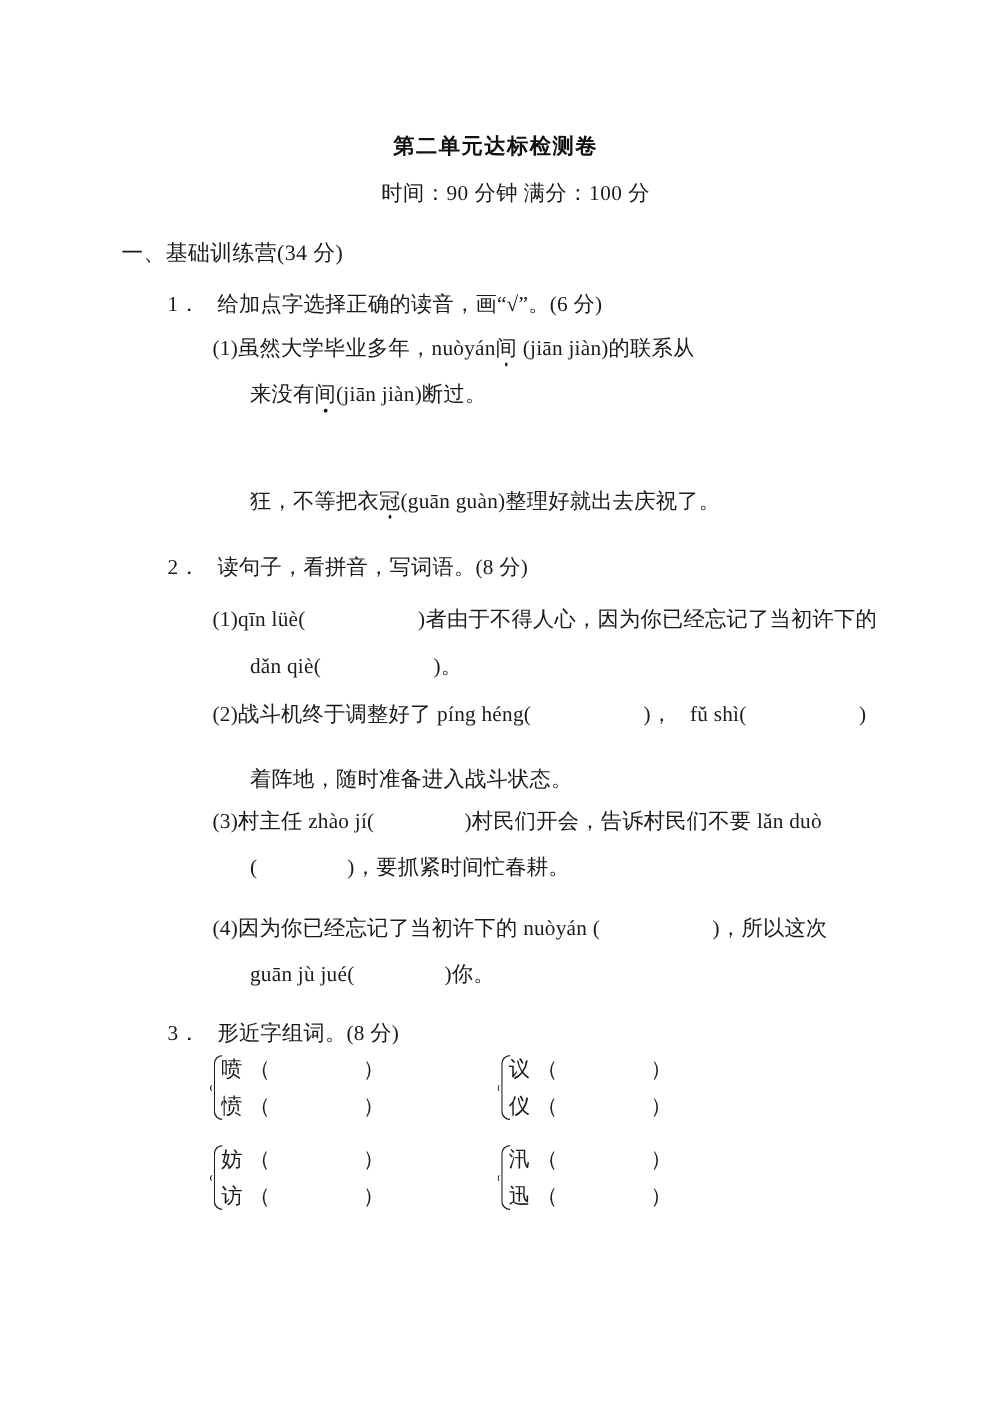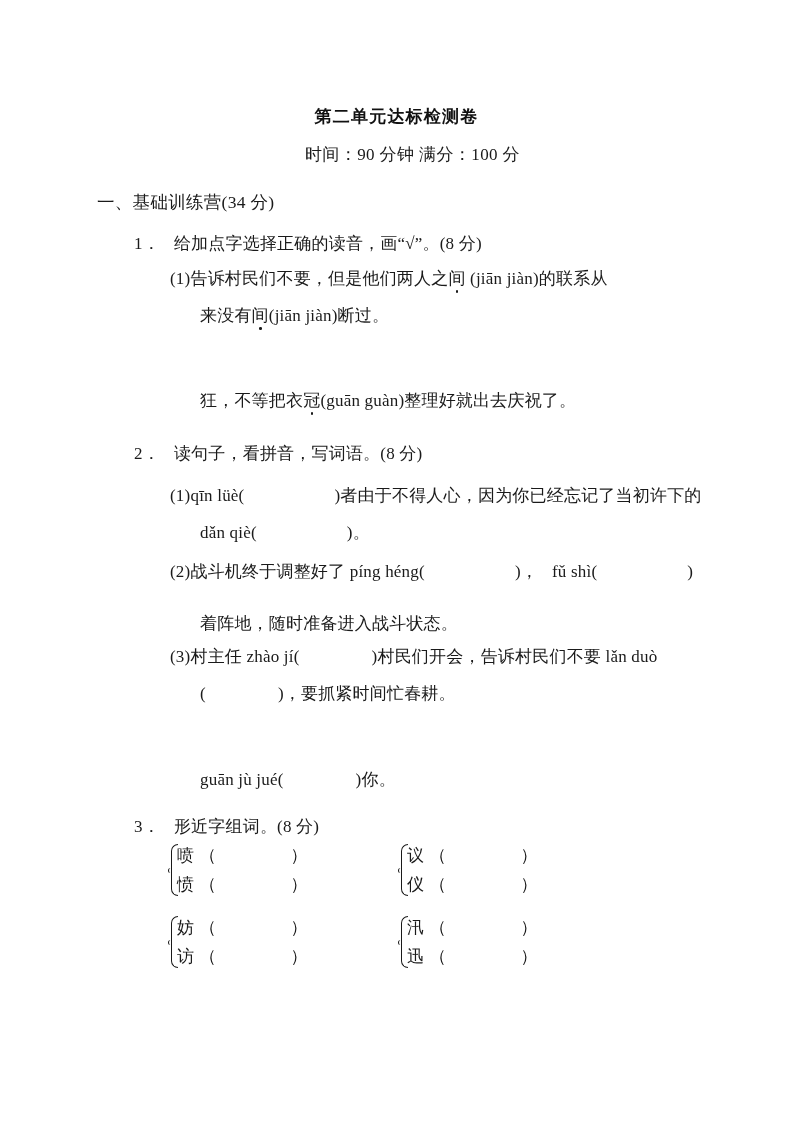--- a/index.html
+++ b/index.html
@@ -153,25 +153,25 @@
 <body>
 
 <div class="page">
 
   <div class="doc-title">第二单元达标检测卷</div>
   <div class="doc-subtitle">时间：90 分钟    满分：100 分</div>
 
   <div class="section-heading" style="top:190px;">一、基础训练营(34 分)</div>
 
   <div class="q-line q-num" style="top:232px;">
-    <span>1．</span><span class="gap-sm"></span><span>给加点字选择正确的读音，画“√”。(8 分)</span>
+    <span>1．</span><span class="gap-sm"></span><span>给加点字选择正确的读音，画“√”。(6 分)</span>
   </div>
 
   <div class="q-line q-sub" style="top:267px;">
-    <span>(1)</span><span>告诉村民们不要，但是他们两人之</span><span class="dotted">间</span><span> (jiān    jiàn)的联系从</span>
+    <span>(1)</span><span>虽然大学毕业多年，nuòyán</span><span class="dotted">间</span><span> (jiān    jiàn)的联系从</span>
   </div>
   <div class="q-line q-cont" style="top:304px;">
     <span>来没有</span><span class="dotted">间</span><span>(jiān    jiàn)断过。</span>
   </div>
 
   <div class="q-line q-cont" style="top:389px;">
     <span>狂，不等把衣</span><span class="dotted">冠</span><span>(guān    guàn)整理好就出去庆祝了。</span>
   </div>
 
   <div class="q-line q-num" style="top:442px;">
@@ -190,20 +190,23 @@
   </div>
   <div class="q-line q-cont" style="top:612px;">着阵地，随时准备进入战斗状态。</div>
 
   <div class="q-line q-sub" style="top:645px;">
     <span>(3)</span><span>村主任 </span><span class="py">zhào jí(</span><span class="blank-md"></span><span>)</span><span>村民们开会，告诉村民们不要 </span><span class="py">lǎn duò</span>
   </div>
   <div class="q-line q-cont" style="top:682px;">
     <span>(</span><span class="blank-md"></span><span>)，</span><span>要抓紧时间忙春耕。</span>
   </div>
 
+  <div class="q-line q-sub" style="top:731px;">
+    <span>(4)</span><span>因为你已经忘记了当初许下的 </span><span class="py">nuòyán (</span><span class="blank-lg"></span><span>)，</span><span>所以这次</span>
+  </div>
   <div class="q-line q-cont" style="top:768px;">
     <span>guān </span><span class="py">jù jué(</span><span class="blank-md"></span><span>)</span><span>你。</span>
   </div>
 
   <div class="q-line q-num" style="top:815px;">
     <span>3．</span><span class="gap-sm"></span><span>形近字组词。(8 分)</span>
   </div>
 
   <div class="brace-grid">
 

